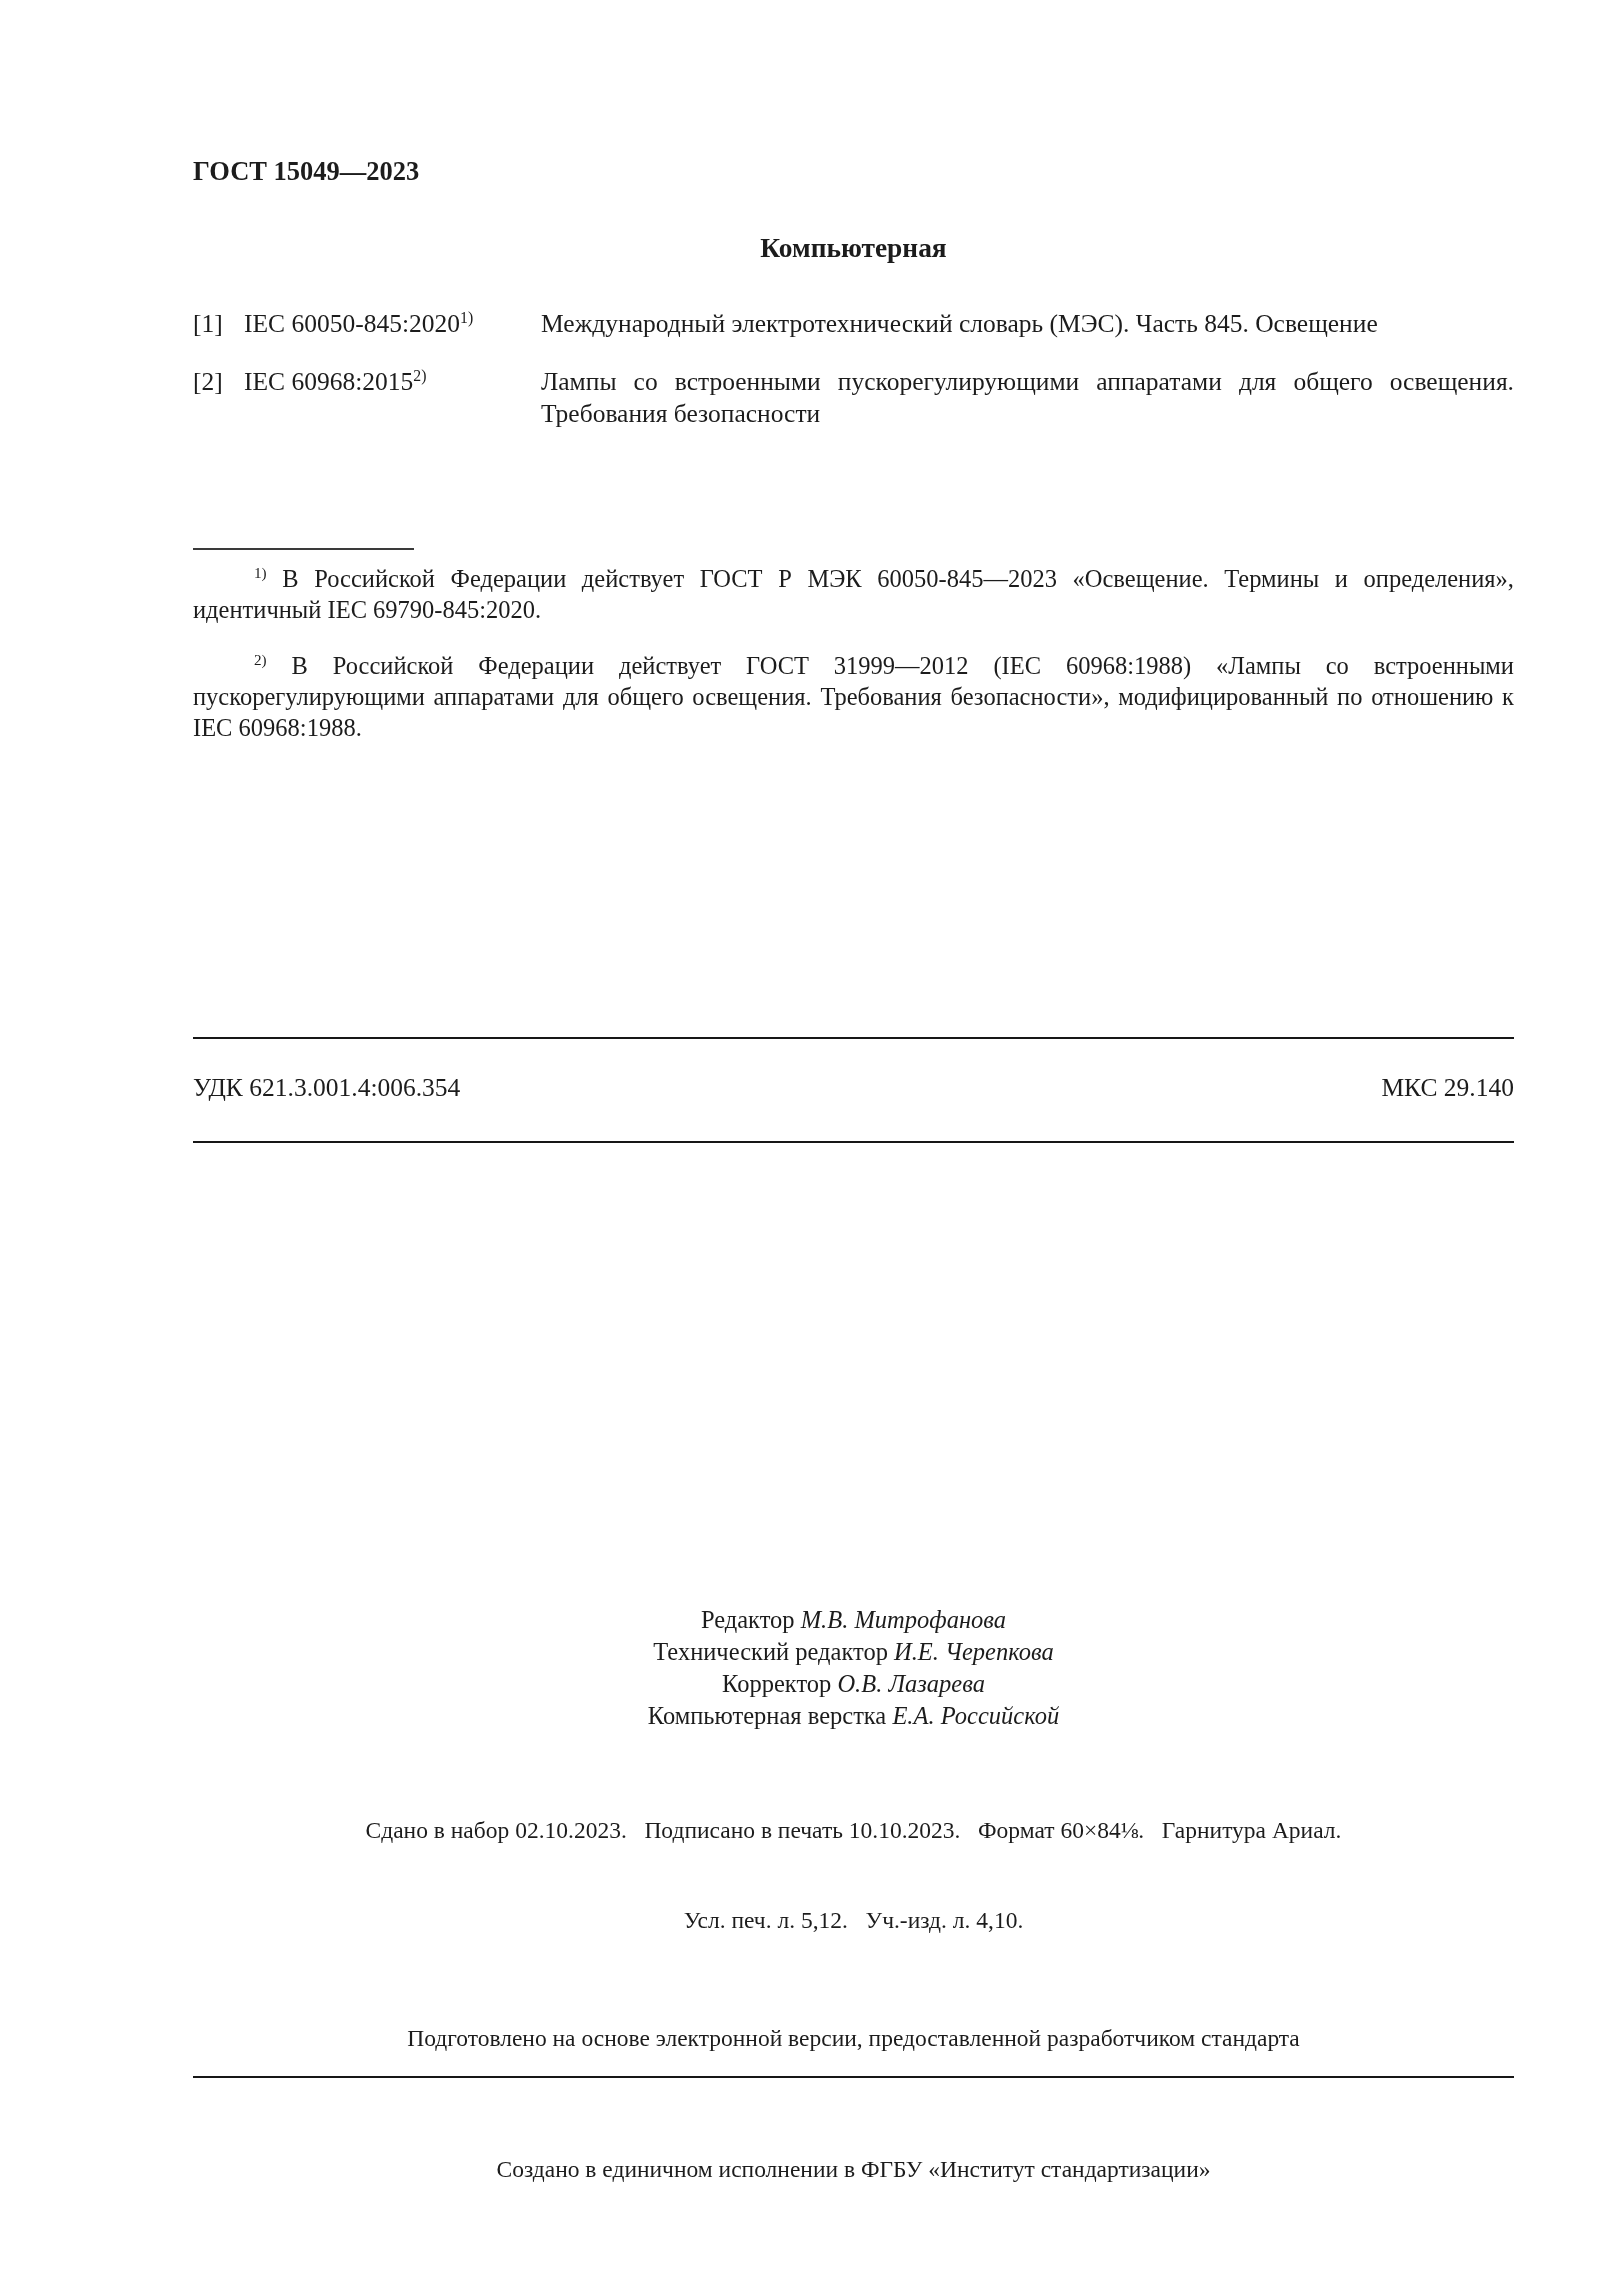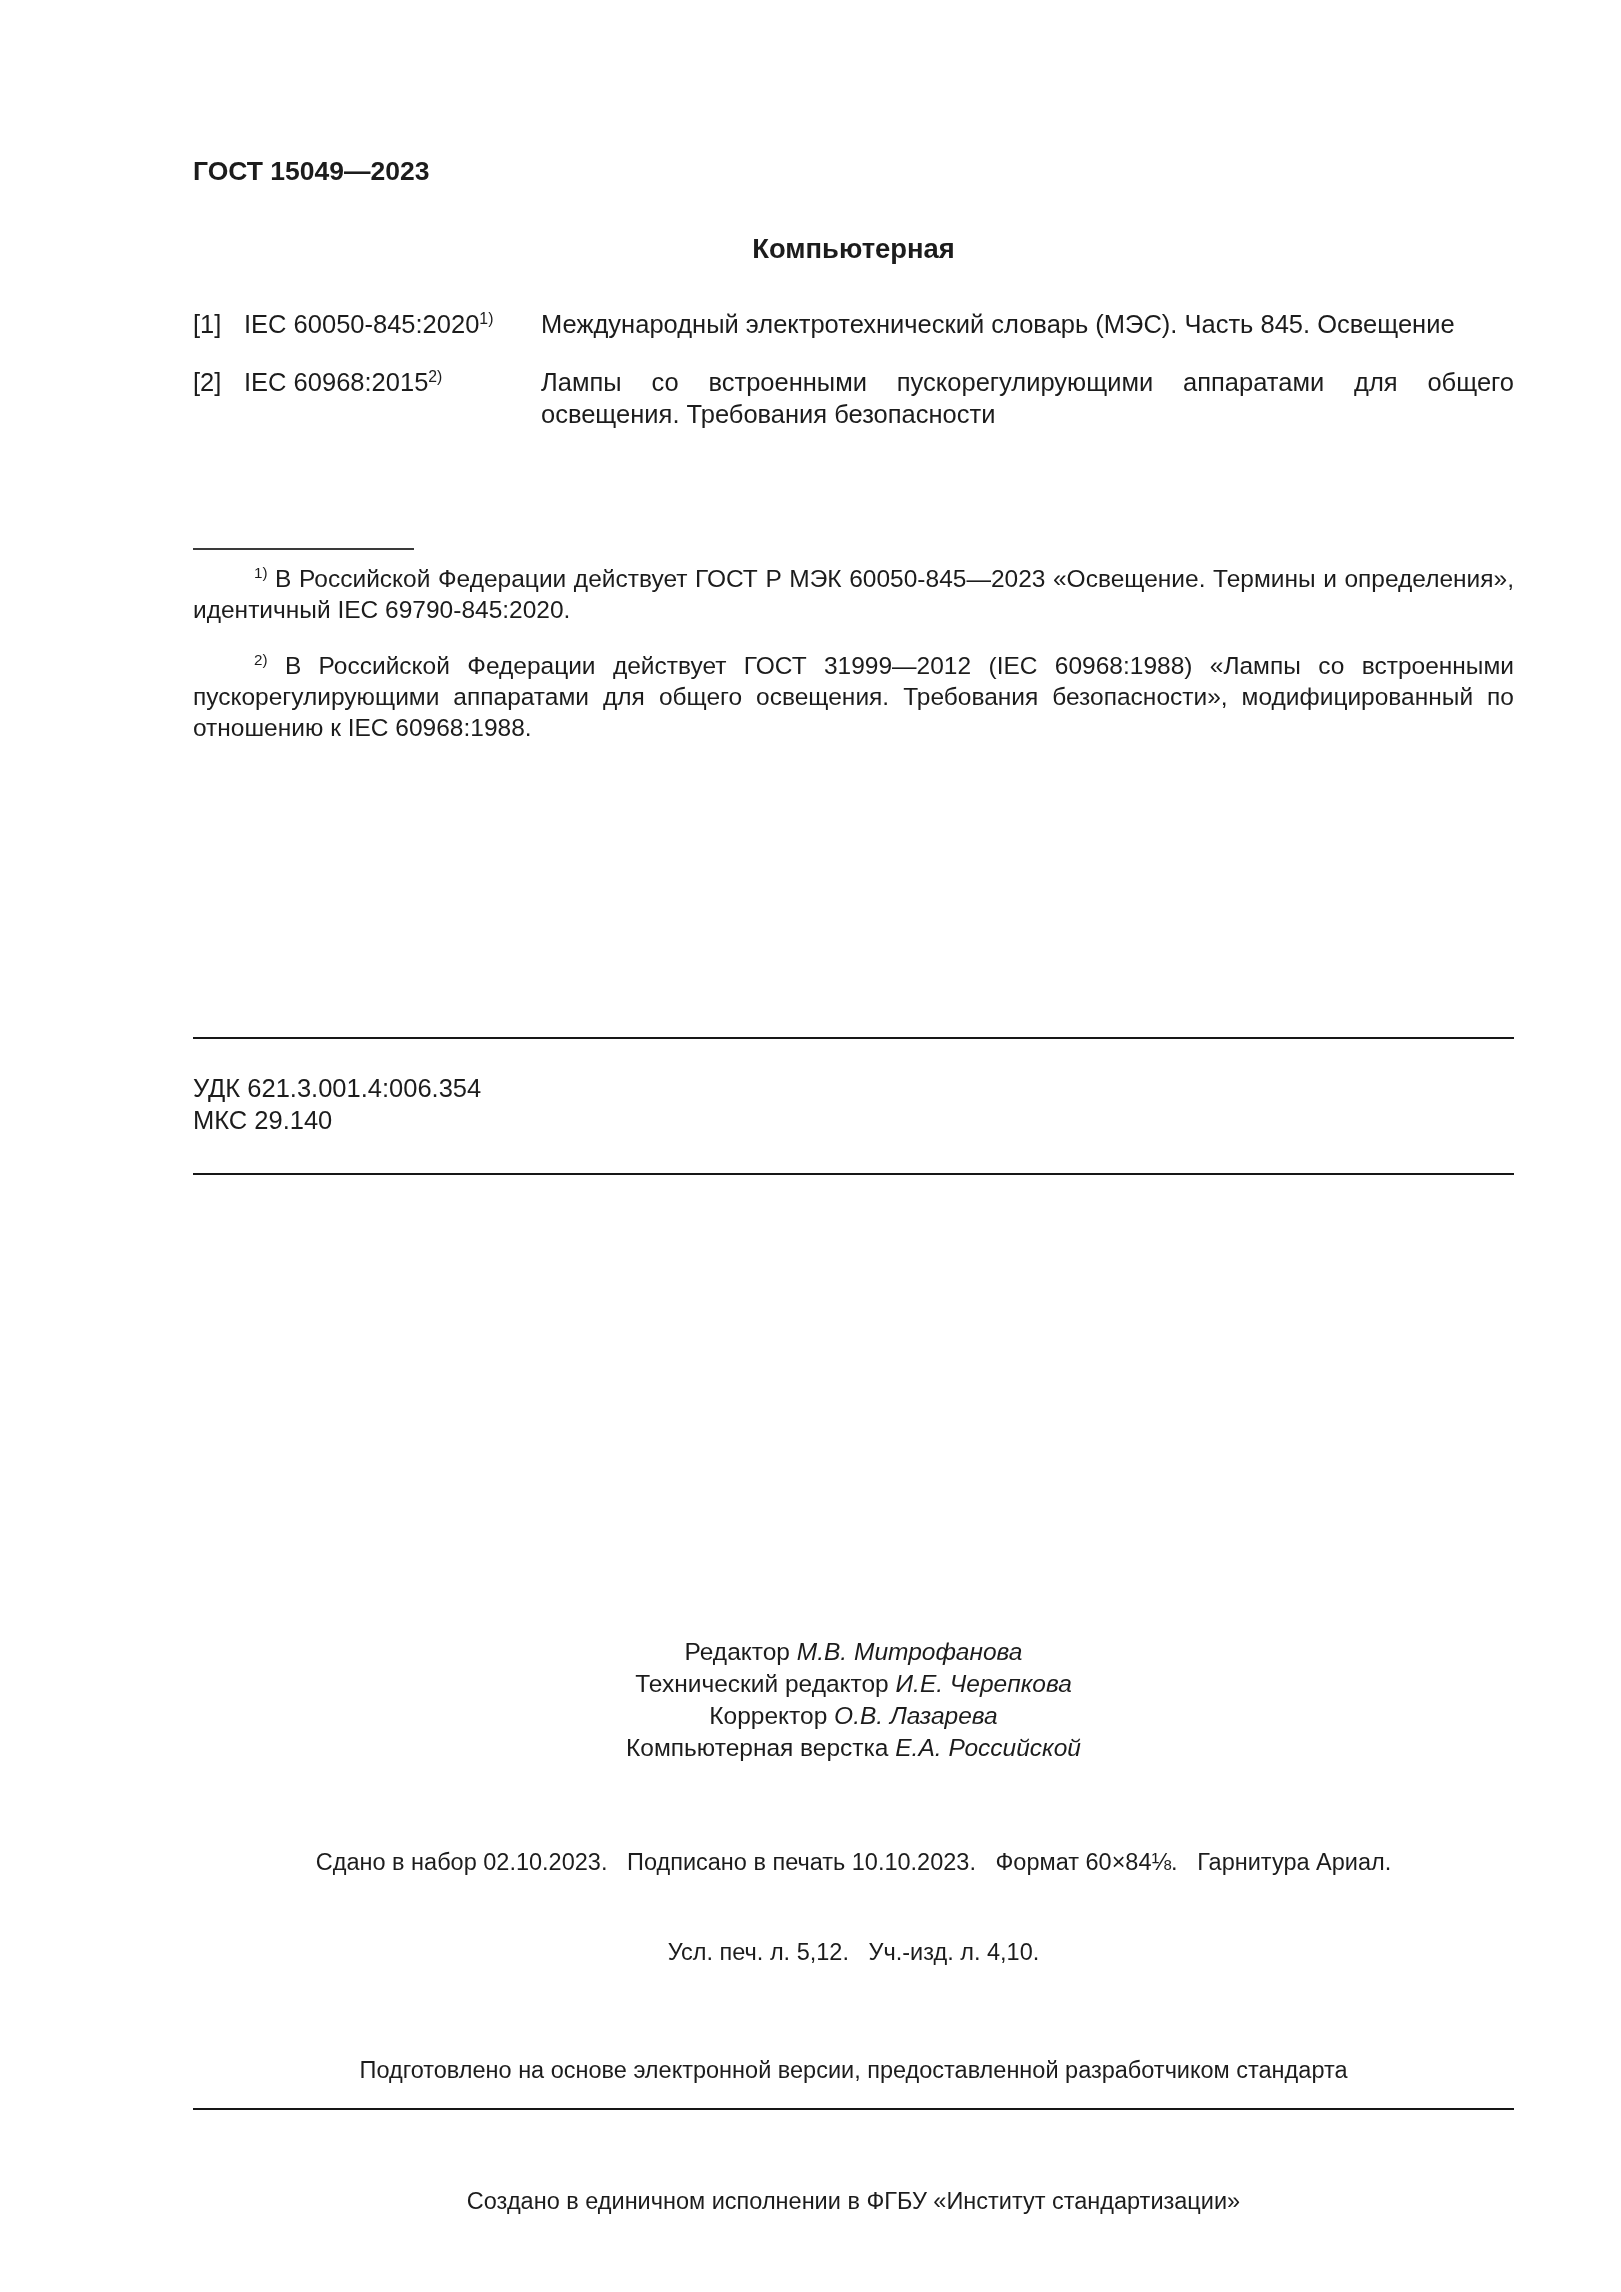--- a/index.html
+++ b/index.html
@@ -6,21 +6,21 @@
     margin: 0;
     padding: 0;
     background: #ffffff;
   }
   .page {
     position: relative;
     width: 1621px;
     height: 2293px;
     background: #ffffff;
     color: #1c1c1c;
-    font-family: Liberation Sans, sans-serif;
+    font-family: Liberation Serif, serif;
     box-sizing: border-box;
     padding: 155px 107px 0 193px;
     overflow: hidden;
   }
   .doc-number {
     font-weight: bold;
     font-size: 26.5px;
     line-height: 32px;
   }
   .section-title {
@@ -64,21 +64,20 @@
   }
   .rule-1 { margin-top: 294px; }
   .rule-2 { margin-top: 37px; }
   .rule-3 { margin-top: 23.5px; }
   .udk-row {
     display: flex;
     justify-content: space-between;
     font-size: 25.5px;
     line-height: 32px;
     margin-top: 33px;
-    flex-direction: column;
   }
   .keywords {
     font-size: 25.5px;
     line-height: 32px;
     margin-top: 41px;
   }
   .colophon {
     margin-top: 461px;
     text-align: center;
     font-size: 24.5px;

